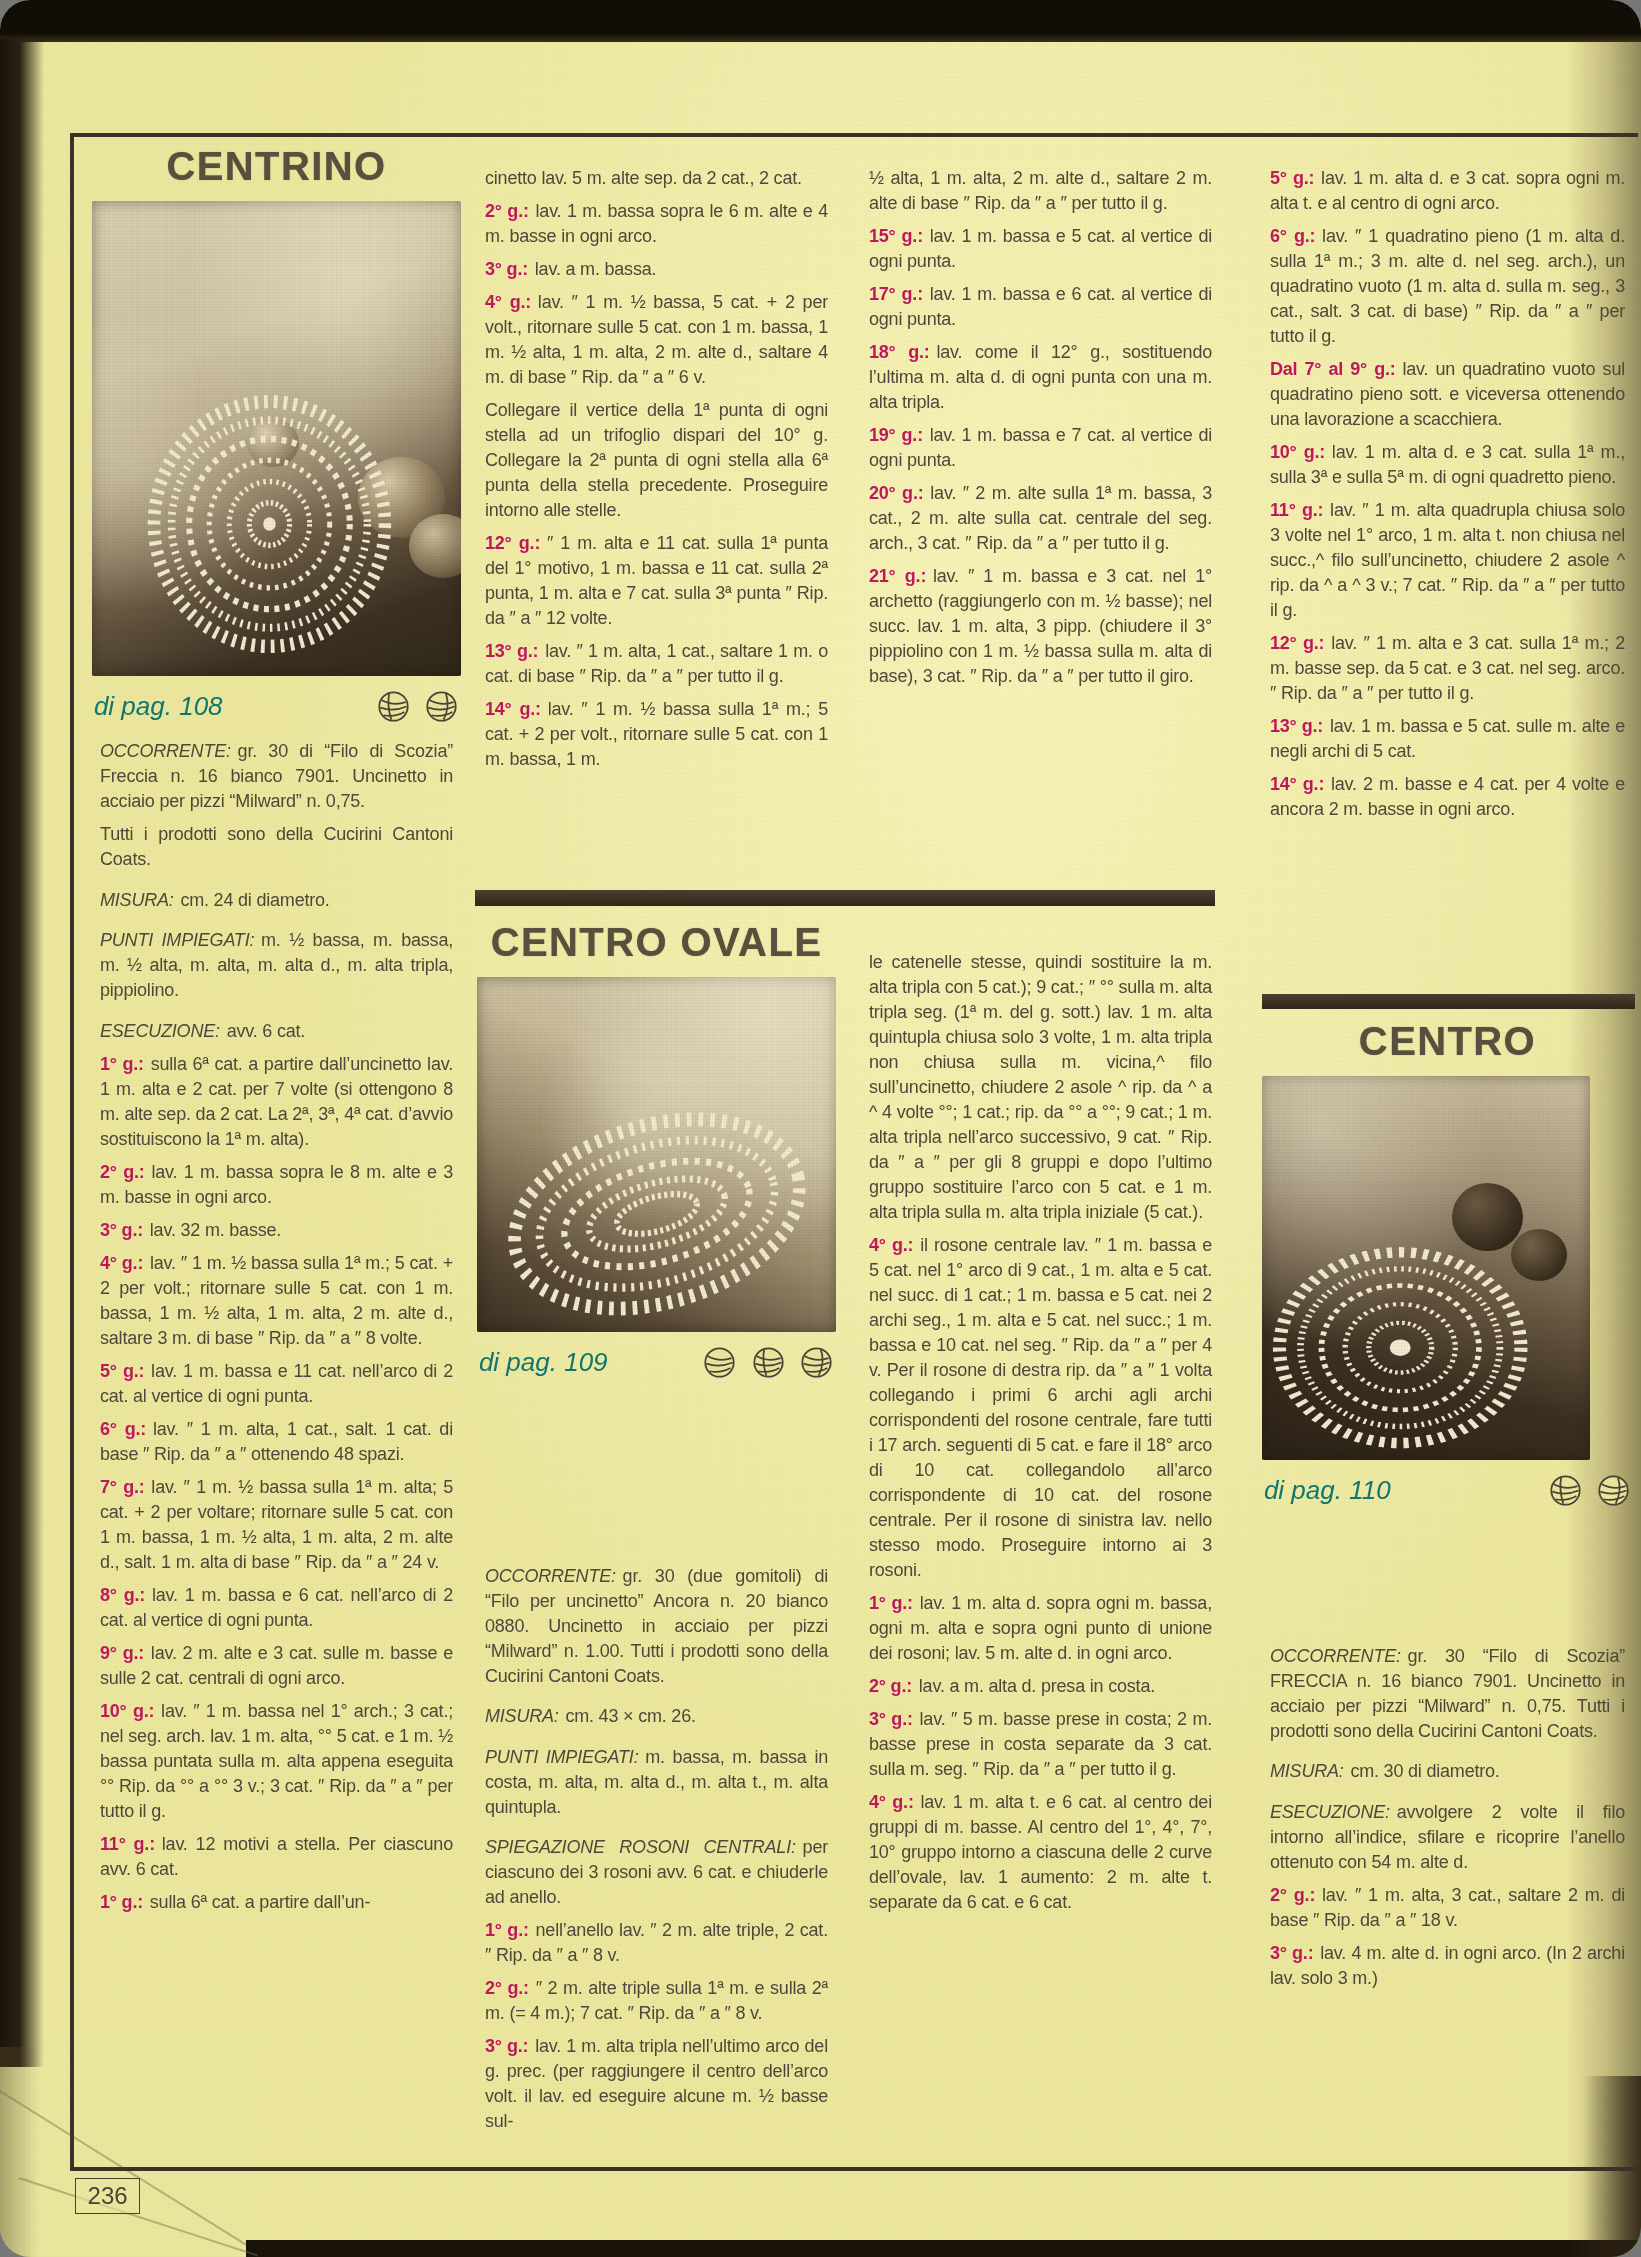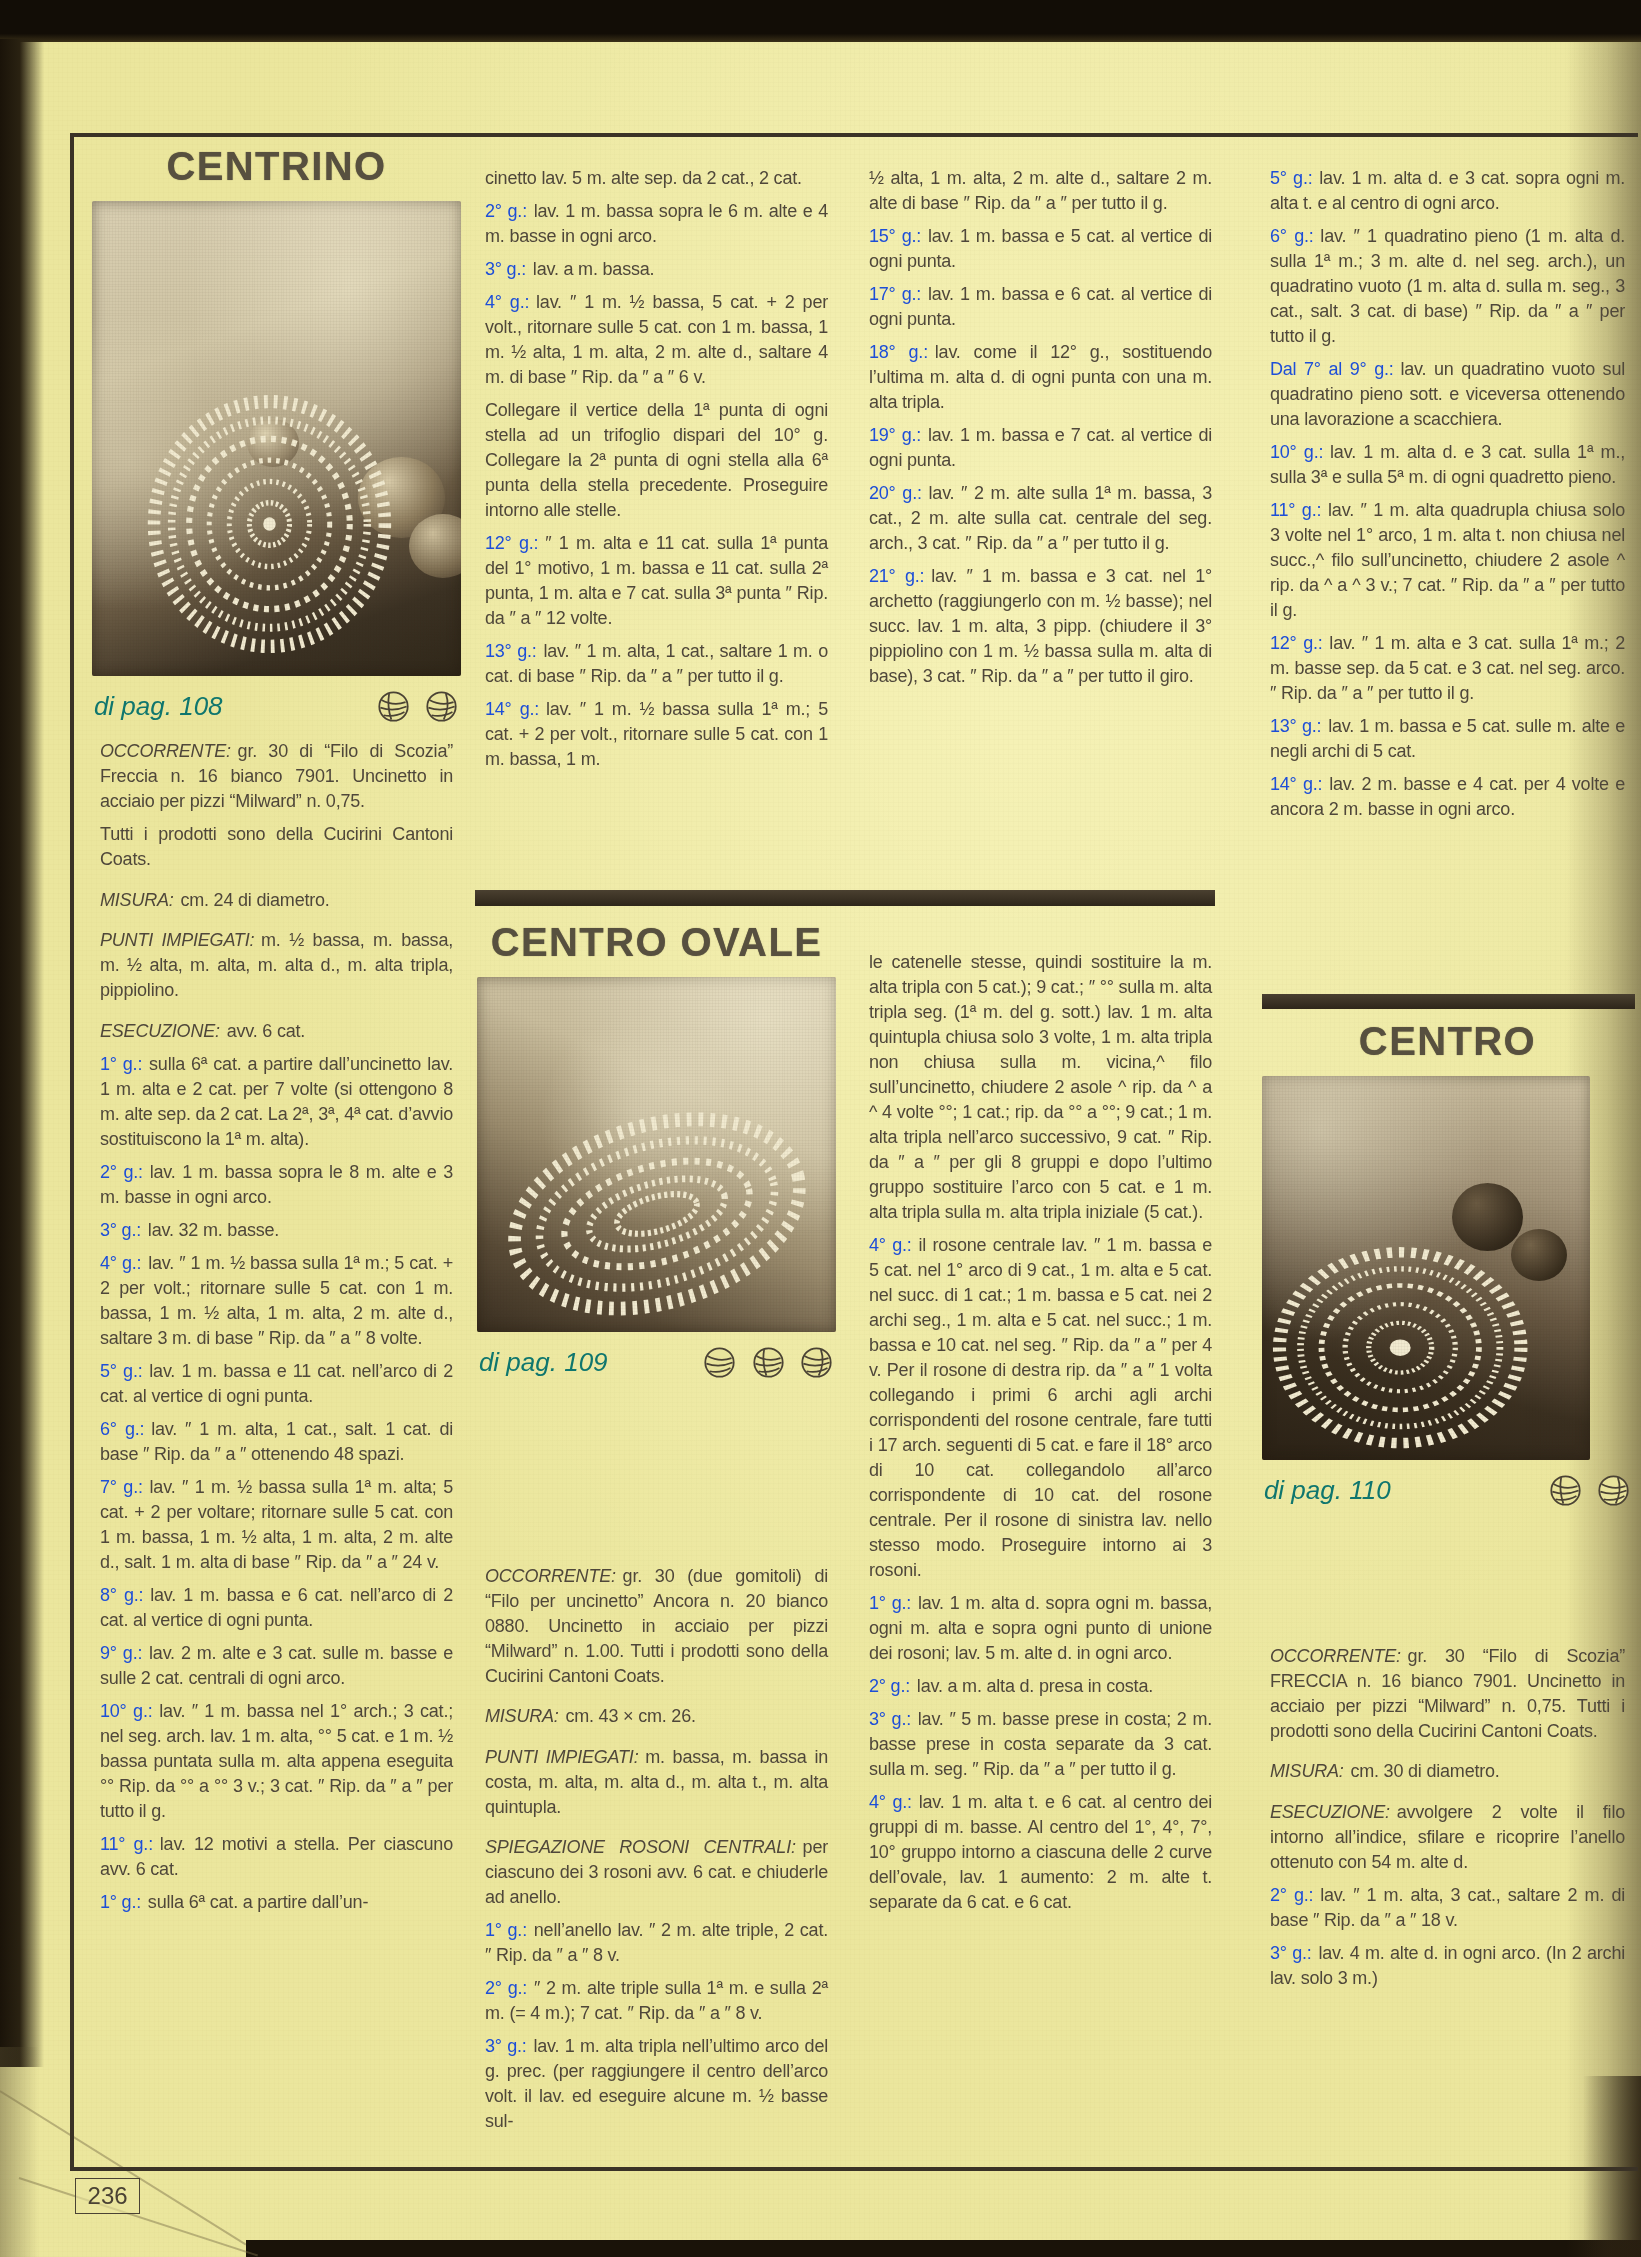--- a/index.html
+++ b/index.html
@@ -1,20 +1,21 @@
 <!DOCTYPE html>
 <html><head>
 <meta charset="utf-8">
 <style>
   html,body{margin:0;padding:0;background:#777;}
   .scan{
     position:relative;width:1641px;height:2257px;overflow:hidden;
     background:#ebe69d;
     font-family:"Liberation Sans", sans-serif;
     color:#4f473a;
+    border-radius:30px;
   }
   .paper-light{
     position:absolute;inset:0;
     background:radial-gradient(ellipse at 62% 28%, rgba(255,252,205,.55) 0%, rgba(255,252,205,0) 55%);
     pointer-events:none;
   }
   .texture{
     position:absolute;inset:0;pointer-events:none;opacity:.5;
     background:
       repeating-linear-gradient(0deg, rgba(140,128,70,.05) 0 1px, transparent 1px 4.8px),
@@ -51,21 +52,21 @@
   .col2paras{left:477px;top:1556px;width:359px;height:606px;}
   .col3top{left:861px;top:158px;width:359px;height:722px;}
   .col3bottom{left:861px;top:942px;width:359px;height:1220px;}
   .col4top{left:1262px;top:158px;width:371px;height:823px;}
   .col4section{left:1262px;top:1020px;width:371px;height:608px;}
   .col4paras{left:1262px;top:1636px;width:371px;height:527px;}
   
   .para{margin:8px;text-align:justify;font-size:18px;line-height:25px;letter-spacing:-0.2px;color:#4f473a;}
   .para.gap{margin-top:15.4px;}
   .para .head{font-style:italic;margin-right:6.8px;}
-  .para .lead{font-weight:normal;color:#1d4ed8;margin-right:6.8px;}
+  .para .lead{font-weight:bold;color:#be185d;margin-right:6.8px;}
   .title{font-weight:bold;text-align:center;color:#57503f;letter-spacing:1.4px;
     font-size:40px;line-height:42px;margin:0 0 13.5px 0;
     text-shadow:0 0 1px rgba(70,60,35,.65);}
   .fromrow{display:flex;align-items:center;justify-content:space-between;margin:13.5px 1.9px 0 1.9px;}
   .frompage{font-style:italic;font-size:26px;color:#0f766e;}
   .yarnicons{display:flex;gap:13.5px;}
   .yarn{width:35px;height:35px;}
   
   .photo{position:relative;width:100%;overflow:hidden;border-radius:1.9px;
     box-shadow:inset 0 0 13.5px rgba(30,22,12,.45);}

